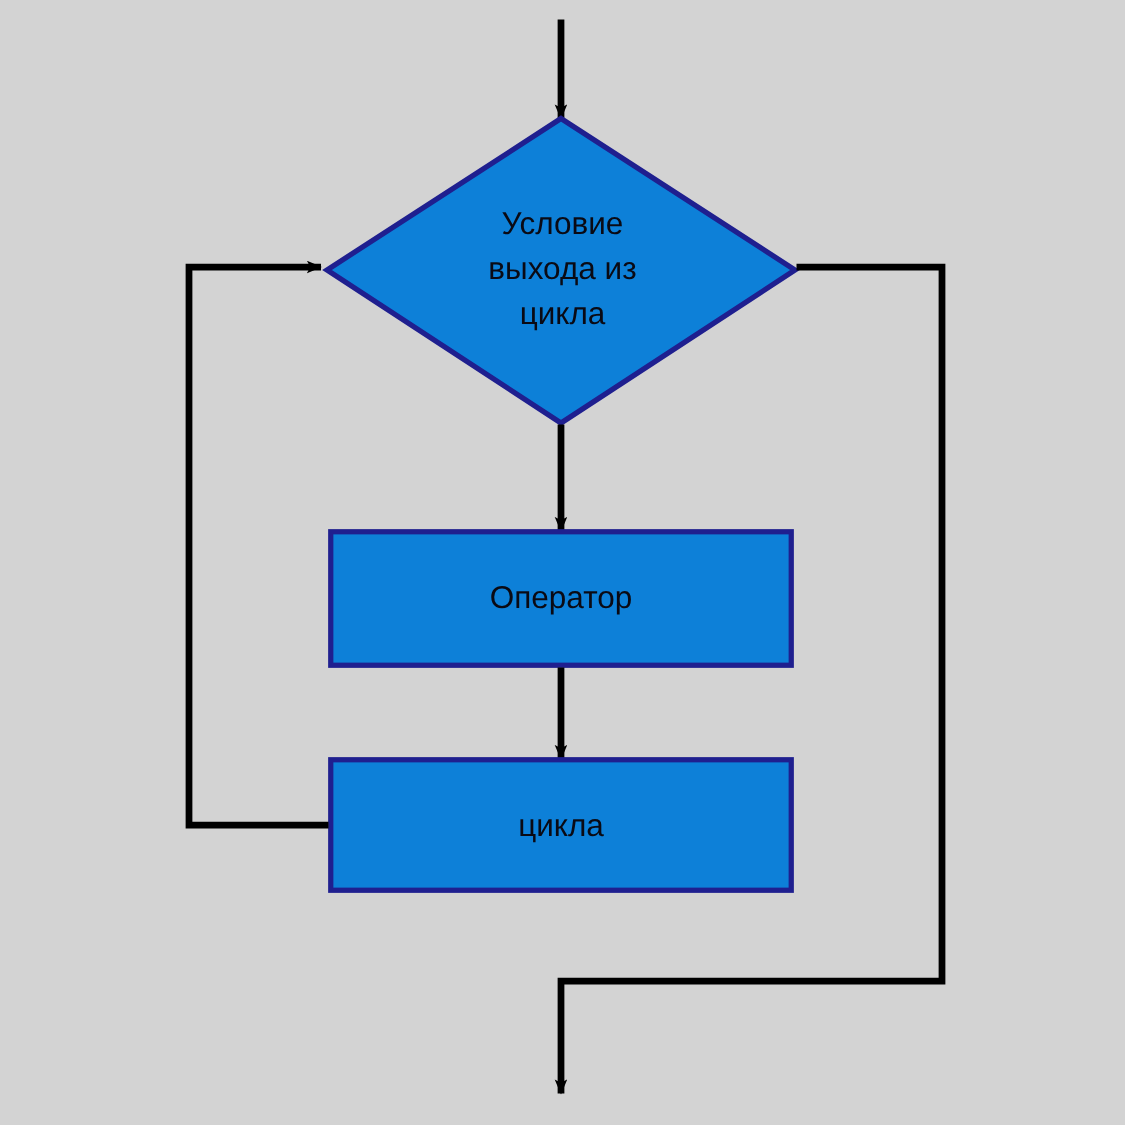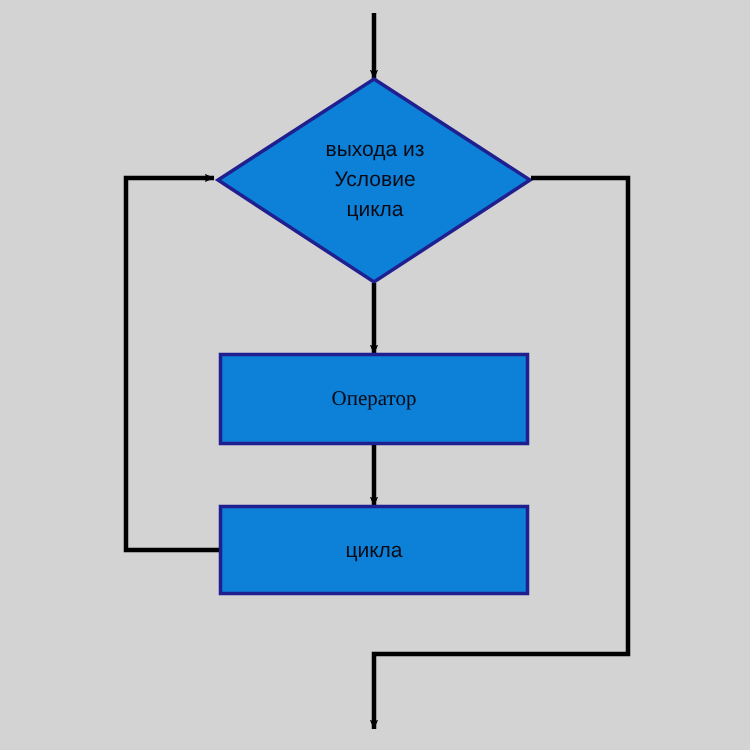--- a/index.html
+++ b/index.html
@@ -49,21 +49,20 @@
     left: 248px;
     top: 122px;
     width: 254px;
     height: 116px;
   }
   #label-counter {
     left: 221px;
     top: 355px;
     width: 306px;
     height: 88px;
-    font-family: Liberation Serif, serif;
   }
   #label-next-step {
     left: 221px;
     top: 507px;
     width: 306px;
     height: 88px;
   }
 </style>
 </head>
 <body>
@@ -88,22 +87,22 @@
     <line x1="374" y1="445" x2="374" y2="506" stroke="#000000" stroke-width="4.5" marker-end="url(#arrowhead)"></line>
 
     <rect x="220.5" y="506.5" width="307" height="87" fill="#0d80d8" stroke="#1f1f8f" stroke-width="3.5"></rect>
 
     <path d="M219,550 L126,550 L126,178 L214,178" fill="none" stroke="#000000" stroke-width="4.5" stroke-linejoin="miter" marker-end="url(#arrowhead)"></path>
 
     <path d="M531,178 L628,178 L628,654 L374,654 L374,729" fill="none" stroke="#000000" stroke-width="4.5" stroke-linejoin="miter" marker-end="url(#arrowhead)"></path>
   </svg>
 
   <div class="node-label" id="label-condition">
+    <span>Условие</span>
     <span>выхода из</span>
-    <span>Условие</span>
     <span>цикла</span>
   </div>
 
   <div class="node-label" id="label-counter">
     <span>Оператор</span>
   </div>
 
   <div class="node-label" id="label-next-step">
     <span>цикла</span>
   </div>

